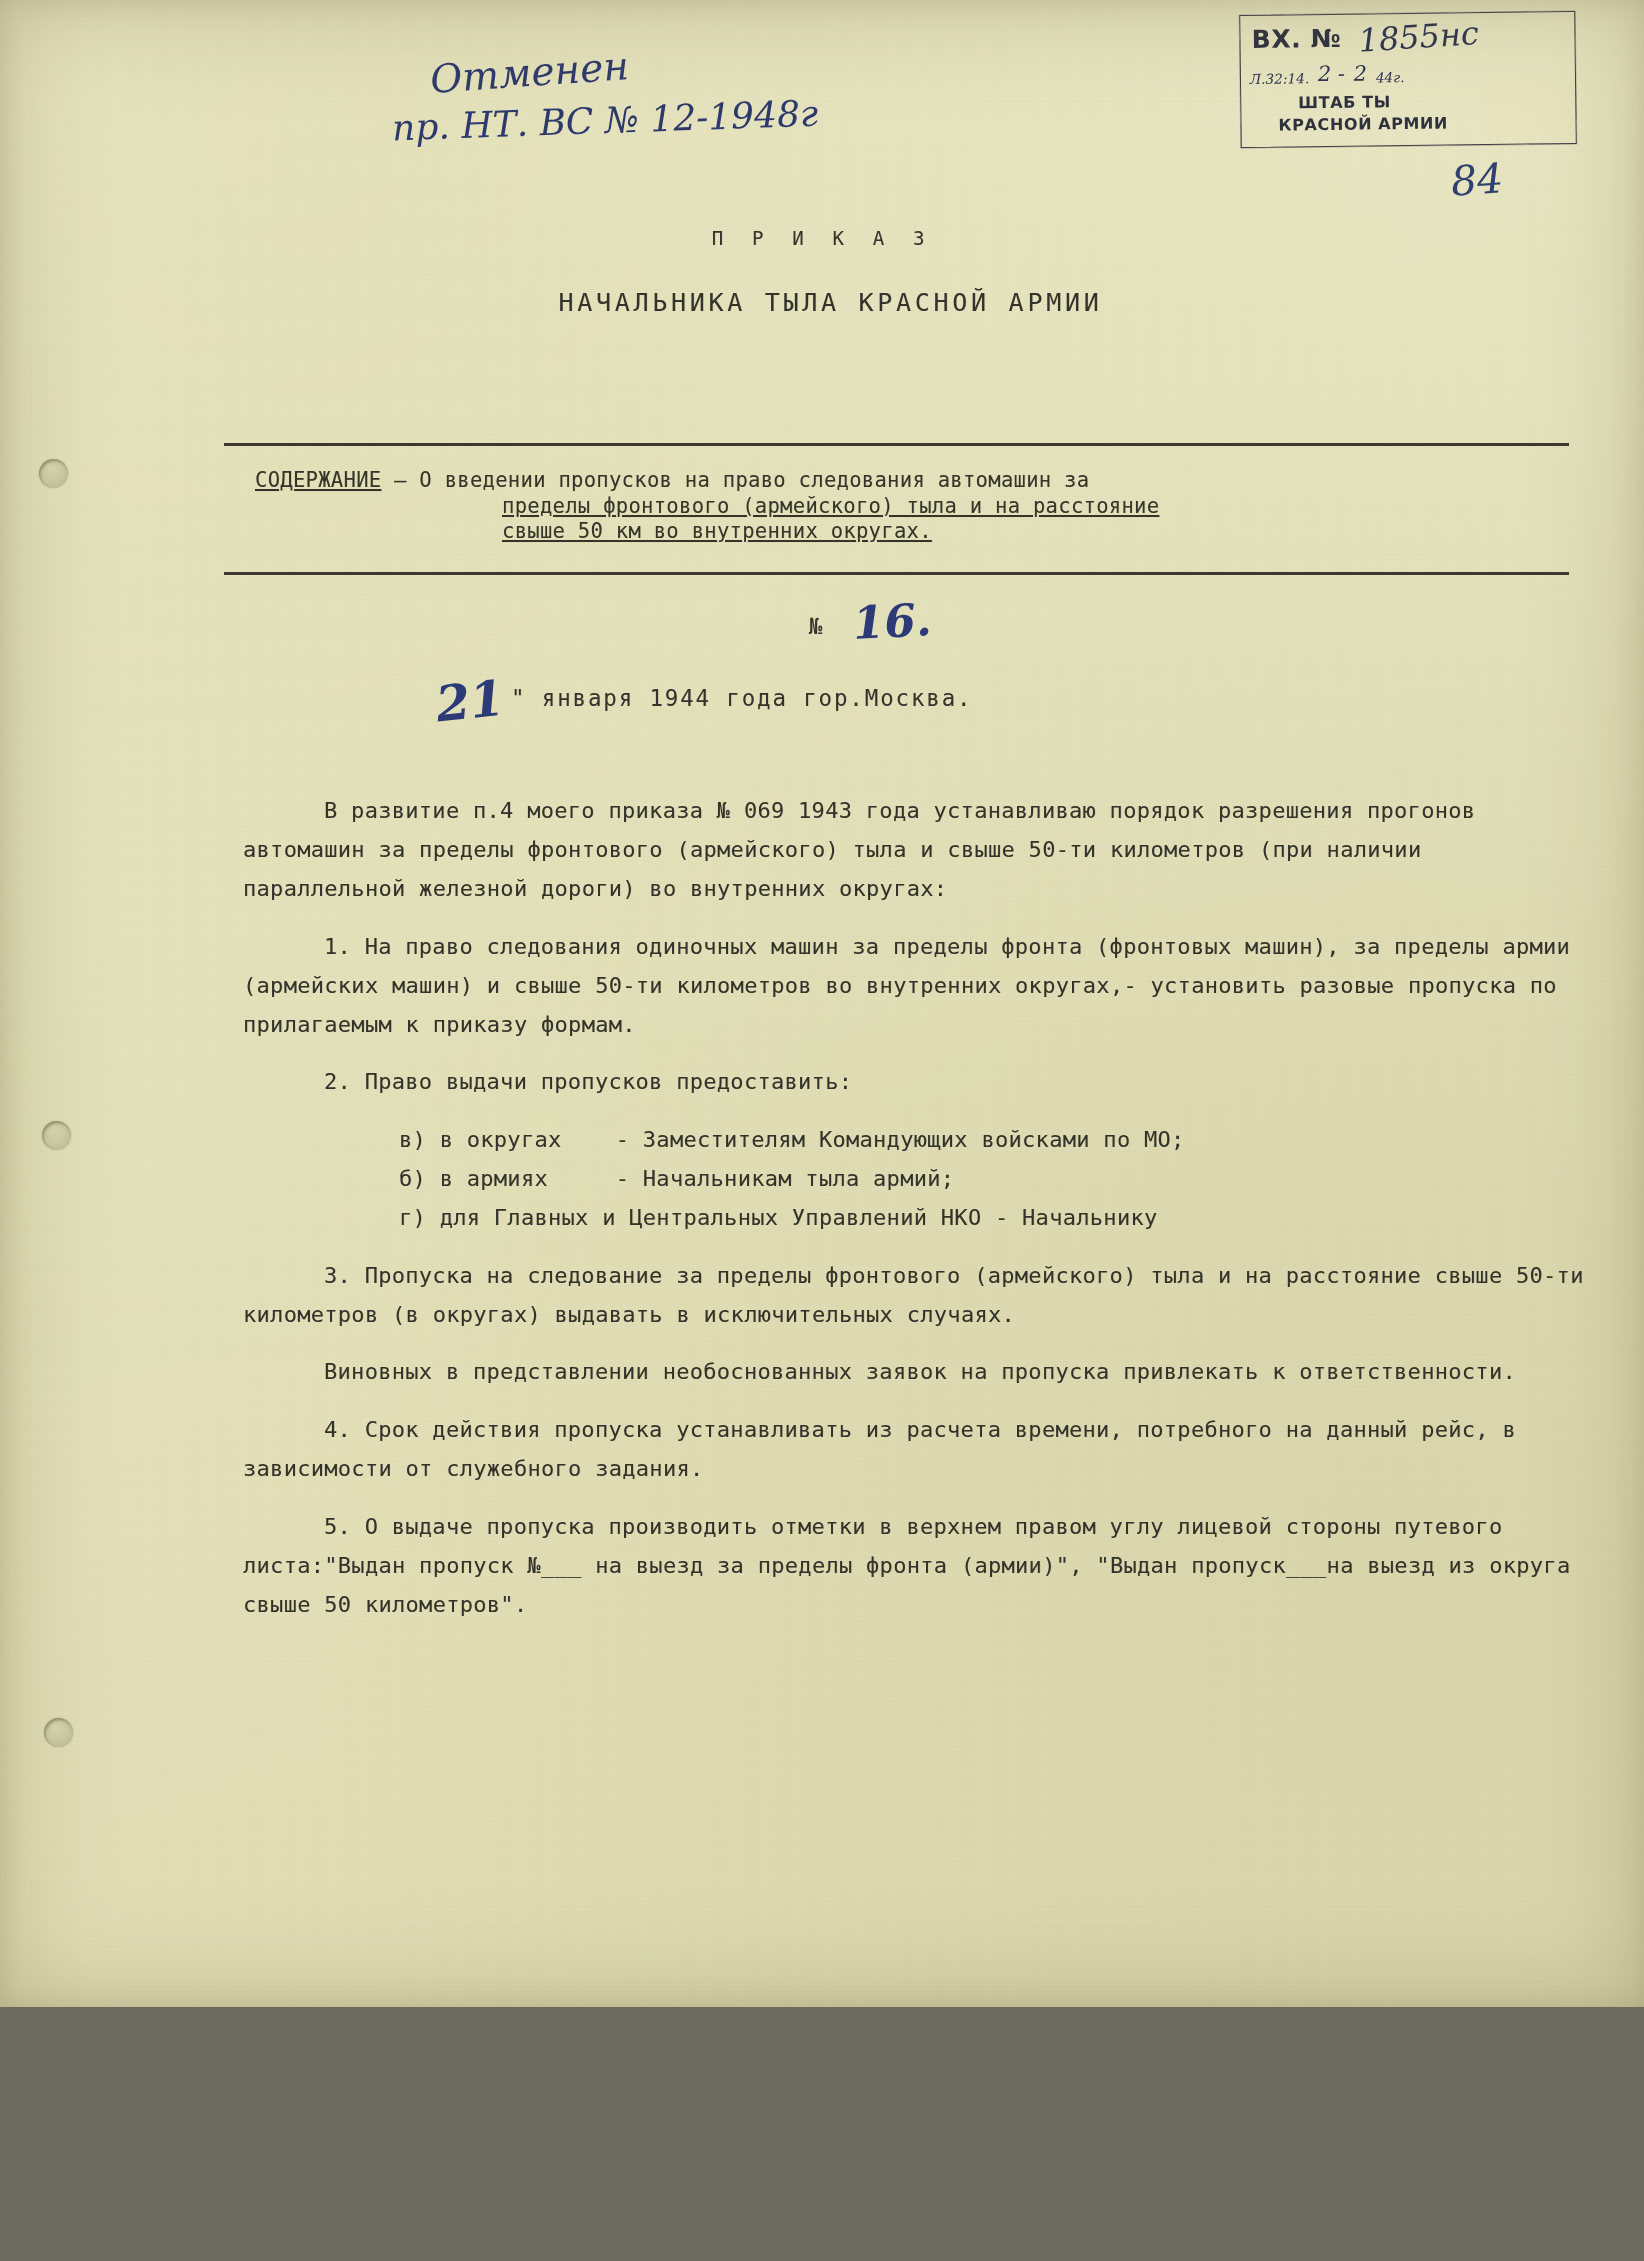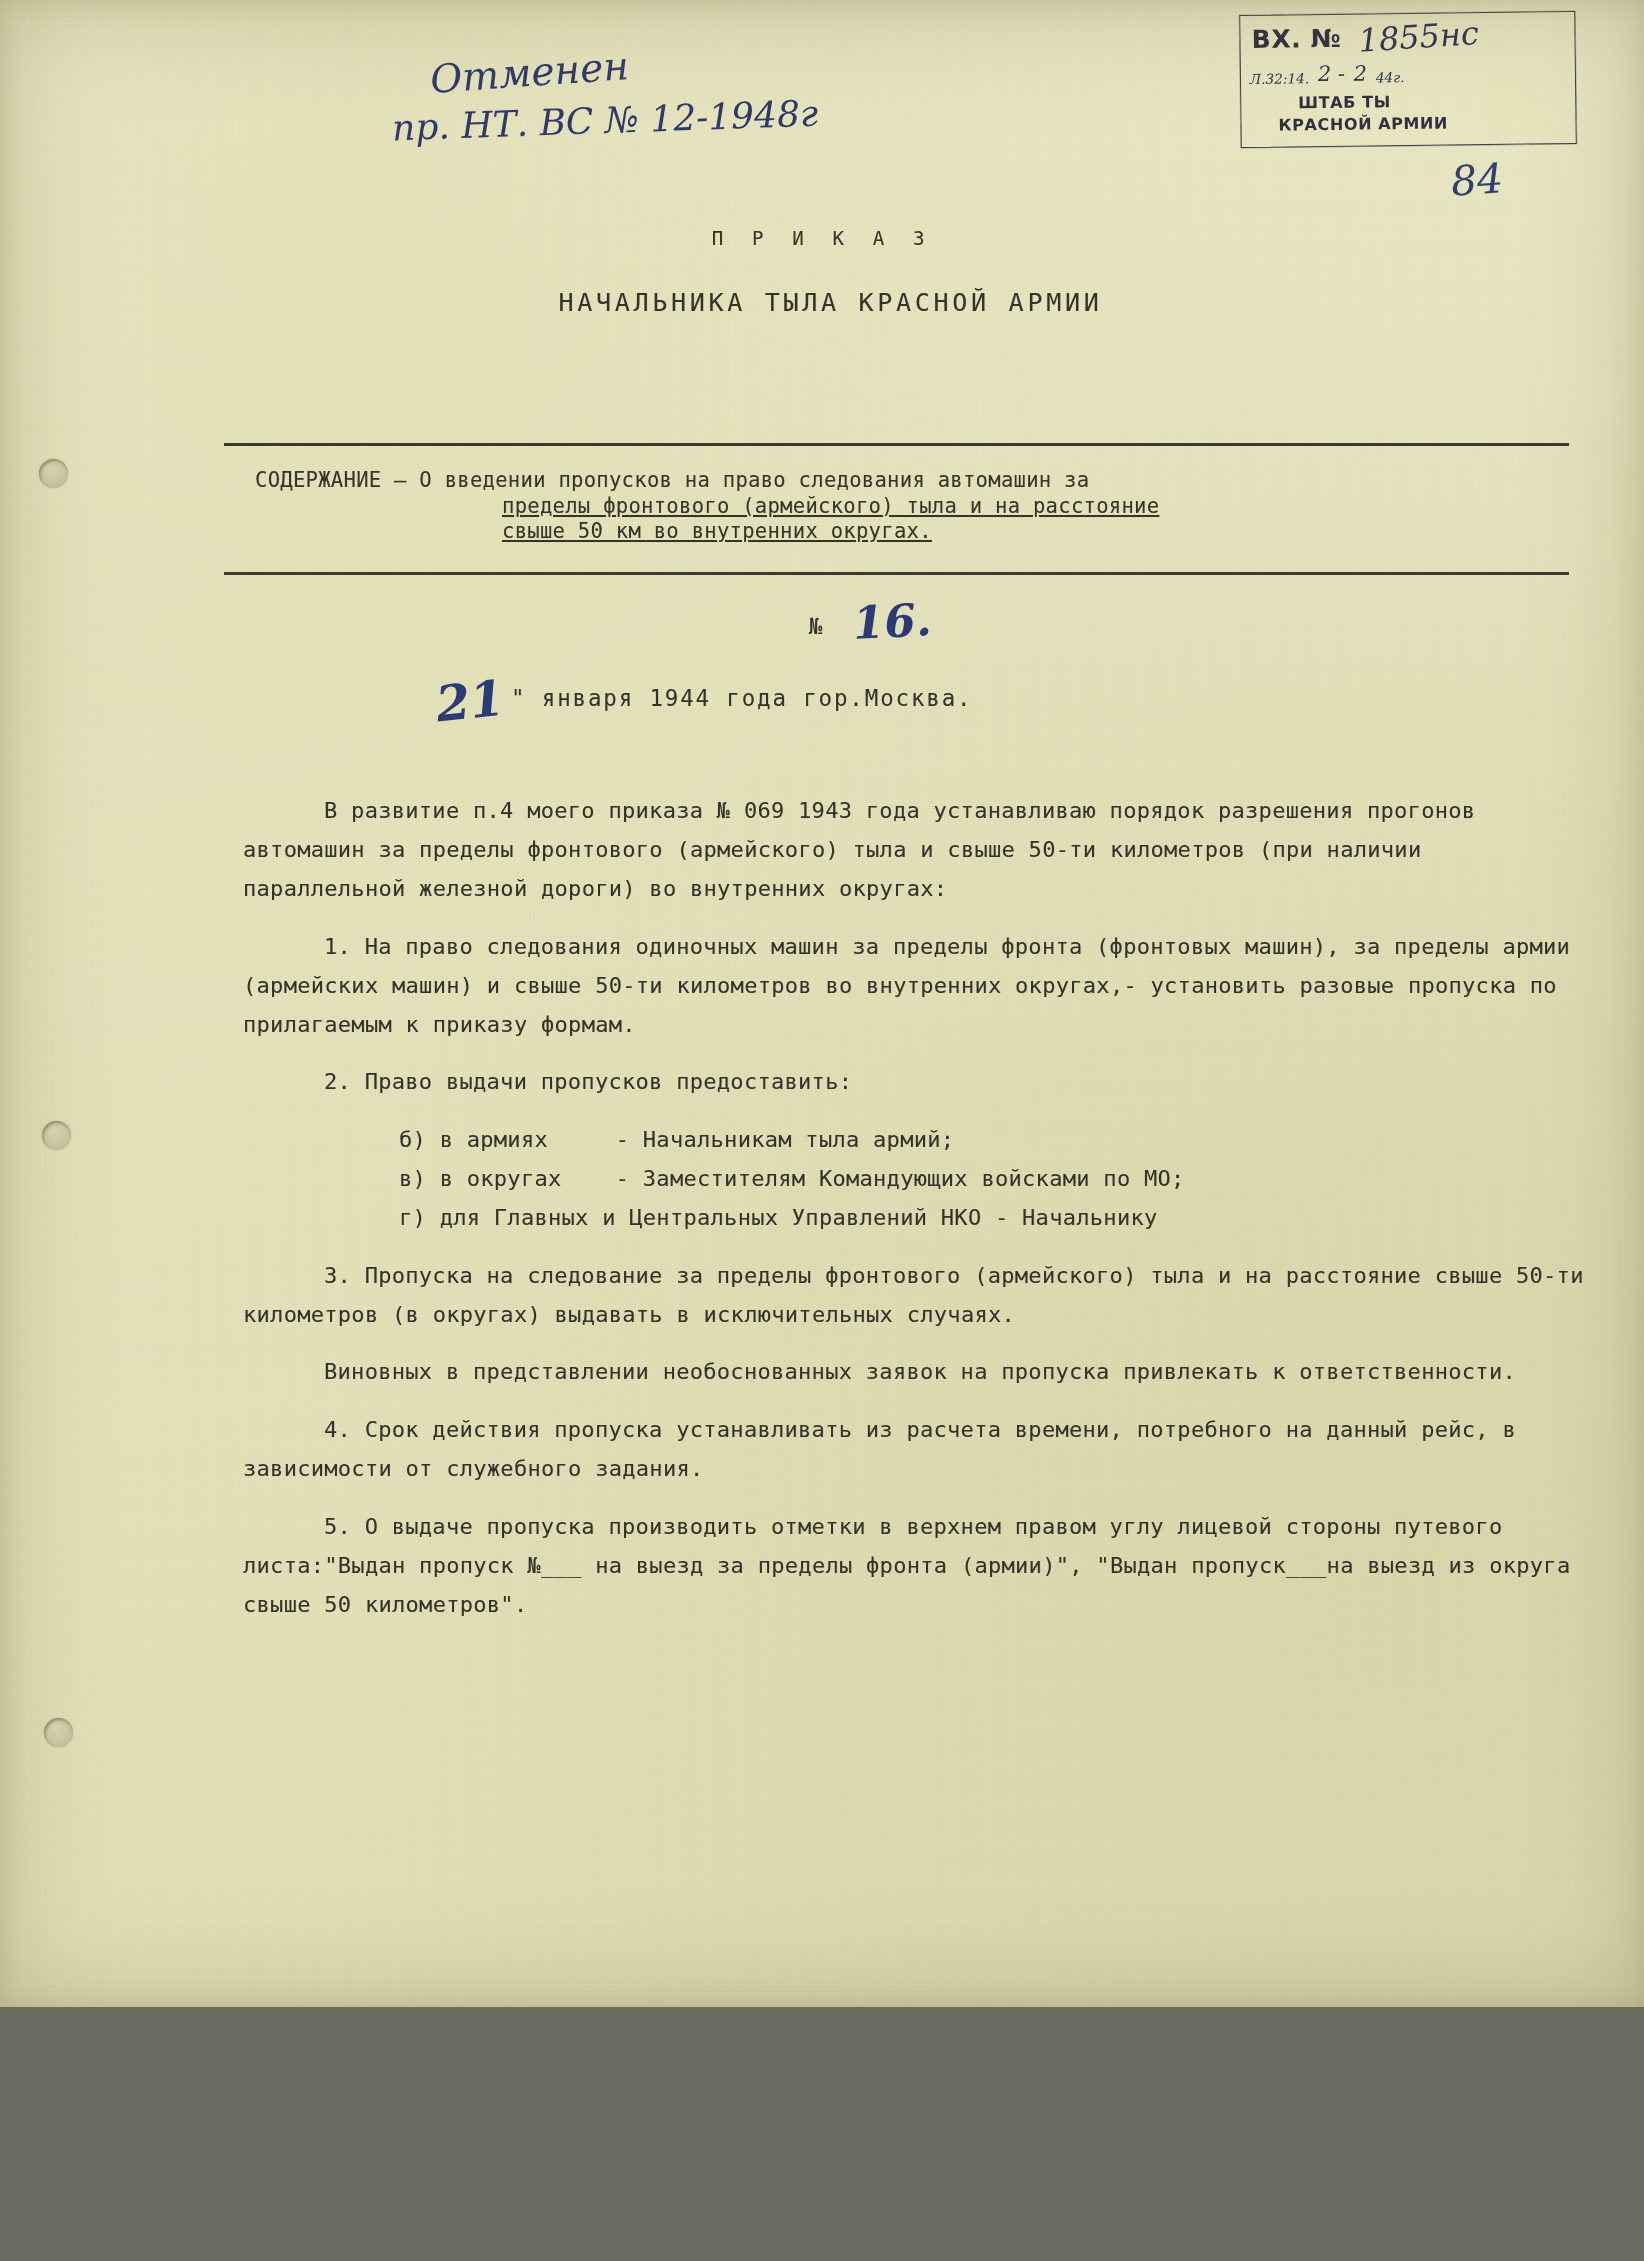--- a/index.html
+++ b/index.html
@@ -202,20 +202,21 @@
     position: absolute;
     left: 255px;
     top: 468px;
     width: 1314px;
     font-size: 20.5px;
     line-height: 25.5px;
     letter-spacing: 0.3px;
     color: #343429;
   }
   .content-label {
+    text-decoration: underline;
     white-space: nowrap;
     text-align: right;
   }
   .content-first {
     display: block;
   }
   .content-rest {
     display: block;
     padding-left: 247px;
     text-indent: 0;
@@ -318,22 +319,22 @@
   <div class="hand hand-number">16.</div>
 
   <div class="hand hand-day">21</div>
   <div class="date-line">" января 1944 года    гор.Москва.</div>
 
   <div class="body">
     <p>В развитие п.4 моего приказа № 069 1943 года устанавливаю  порядок разрешения прогонов автомашин за пределы фронтового (армейского) тыла и свыше 50-ти километров (при наличии параллельной железной дороги) во внутренних округах:</p>
     <p>1. На право следования одиночных машин за пределы фронта (фронтовых машин), за пределы армии (армейских машин) и свыше 50-ти километров во внутренних округах,- установить разовые пропуска по прилагаемым к приказу формам.</p>
     <p>2. Право выдачи пропусков предоставить:</p>
     <ul class="sub-list">
+      <li>в) в округах    - Заместителям Командующих войсками по МО;</li>
       <li>б) в армиях     - Начальникам тыла армий;</li>
-      <li>в) в округах    - Заместителям Командующих войсками по МО;</li>
       <li>г) для Главных и Центральных Управлений НКО - Начальнику</li>
     </ul>
     <p>3. Пропуска на следование за пределы фронтового (армейского) тыла и на расстояние свыше 50-ти километров (в округах) выдавать в исключительных случаях.</p>
     <p>Виновных в представлении необоснованных заявок на пропуска привлекать к ответственности.</p>
     <p>4. Срок действия пропуска устанавливать из расчета времени, потребного на данный рейс, в зависимости от служебного задания.</p>
     <p>5. О выдаче  пропуска производить отметки в верхнем правом углу лицевой стороны путевого листа:"Выдан пропуск №___ на выезд за  пределы фронта (армии)", "Выдан пропуск___на выезд из округа свыше 50 километров".</p>
   </div>
 
   <div class="edge-shade"></div>
 </div>

